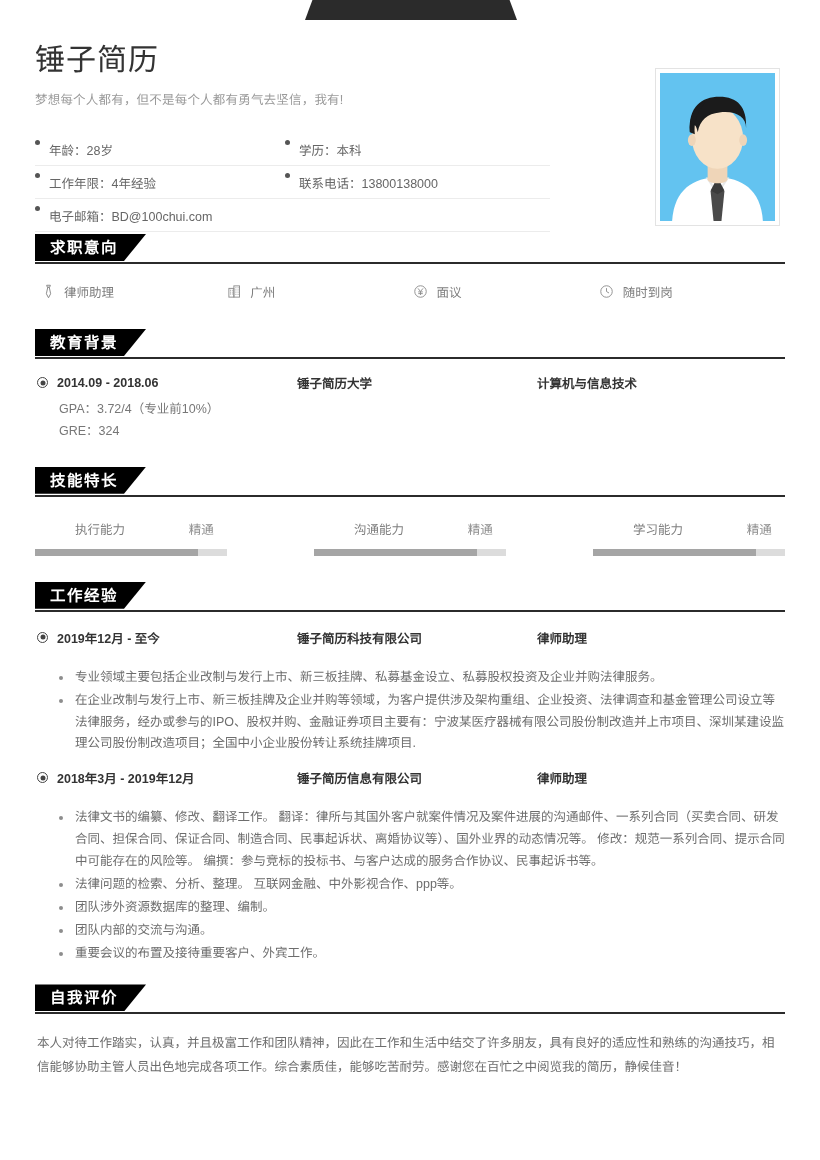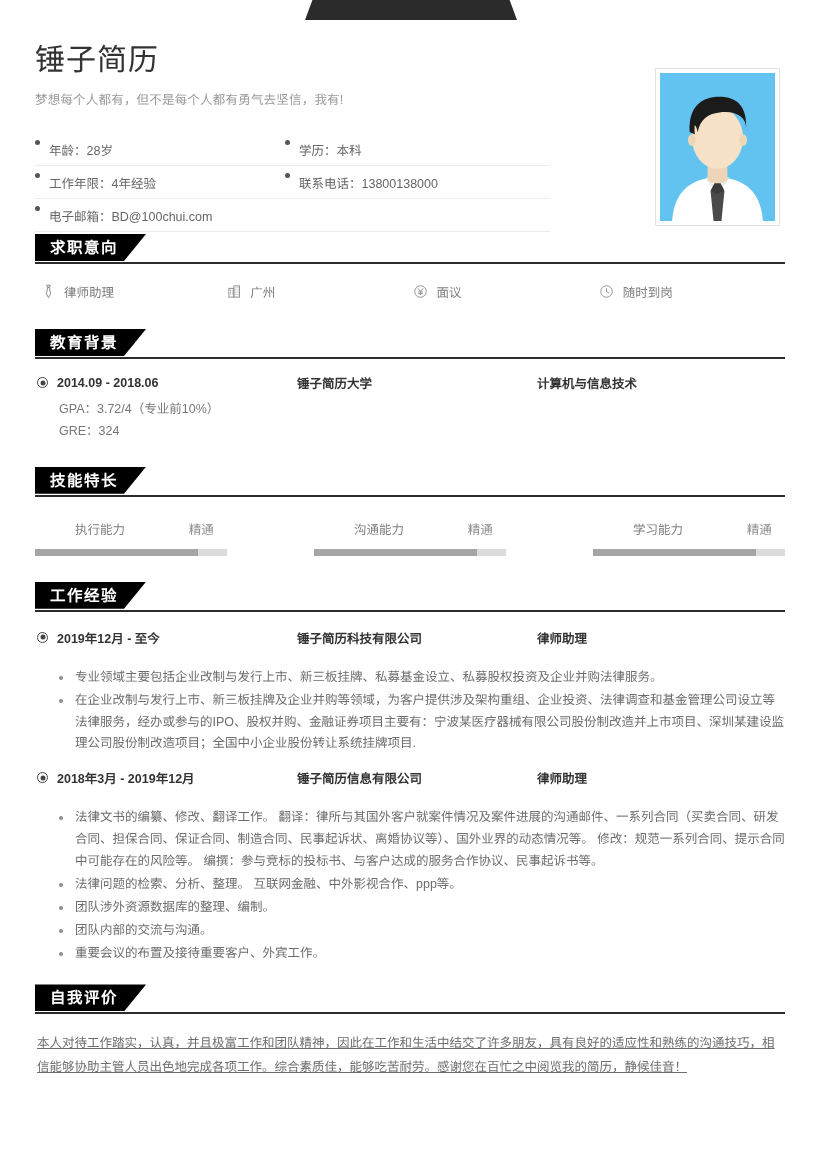--- a/index.html
+++ b/index.html
@@ -256,21 +256,20 @@
     background: #8d8d8d;
     border-radius: 50%;
   }
 
   
   .selfeval {
     padding: 14px 0 0 2px;
     font-size: 12.5px;
     color: #6d6d6d;
     line-height: 1.85;
-    text-decoration: underline;
   }
   .sec-gap-md { margin-top: 20px; }
 </style>
 </head>
 <body>
 
 <div class="top-tab-wrap">
   <div class="top-tab"></div>
 </div>
 

